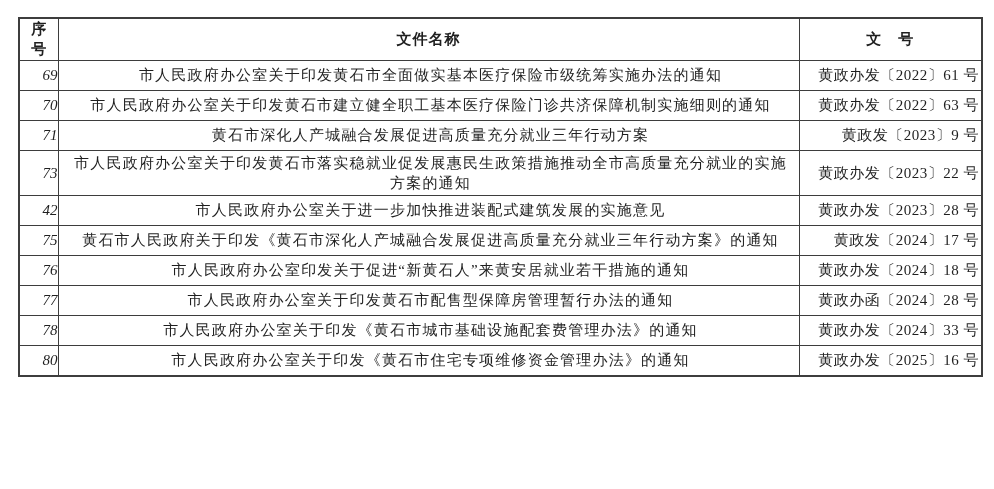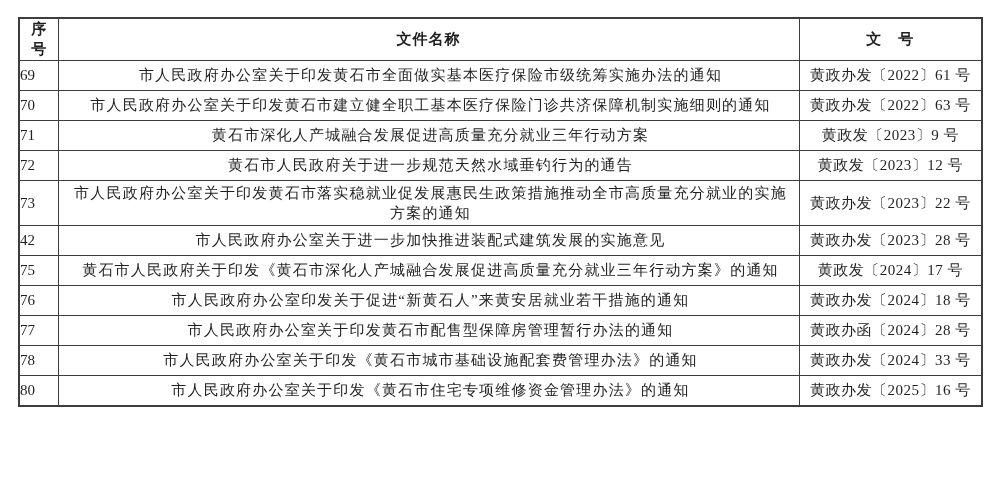--- a/index.html
+++ b/index.html
@@ -35,30 +35,31 @@
   }
   th.serial-header .wrap-narrow {
     display: inline-block;
     max-width: 1.15em;
     word-break: break-all;
     line-height: 1.35;
     letter-spacing: 0;
   }
   tbody td { height: 30px; }
   td.serial-cell {
-    text-align: left;
+    text-align: right;
     letter-spacing: 0;
+    font-style: italic;
   }
   td.title-cell {
     text-align: center;
     padding: 2px 4px 2px 8px;
     letter-spacing: 1.2px;
   }
   td.docnum-cell {
-    text-align: center;
+    text-align: right;
     letter-spacing: 0.5px;
     padding: 2px 2px;
   }
 </style>
 </head>
 <body>
 
 <div class="doc-table-wrap">
   <table class="doc-table">
     <colgroup>
@@ -87,25 +88,20 @@
     <td class="title-cell">市人民政府办公室关于印发黄石市建立健全职工基本医疗保险门诊共济保障机制实施细则的通知</td>
     <td class="docnum-cell">黄政办发〔2022〕63 号</td>
   </tr>
 
   <tr>
     <td class="serial-cell">71</td>
     <td class="title-cell">黄石市深化人产城融合发展促进高质量充分就业三年行动方案</td>
     <td class="docnum-cell">黄政发〔2023〕9 号</td>
   </tr>
 
-  <tr>
-    <td class="serial-cell">72</td>
-    <td class="title-cell">黄石市人民政府关于进一步规范天然水域垂钓行为的通告</td>
-    <td class="docnum-cell">黄政发〔2023〕12 号</td>
-  </tr>
 
   <tr>
     <td class="serial-cell">73</td>
     <td class="title-cell">市人民政府办公室关于印发黄石市落实稳就业促发展惠民生政策措施推动全市高质量充分就业的实施方案的通知</td>
     <td class="docnum-cell">黄政办发〔2023〕22 号</td>
   </tr>
 
   <tr>
     <td class="serial-cell">42</td>
     <td class="title-cell">市人民政府办公室关于进一步加快推进装配式建筑发展的实施意见</td>

